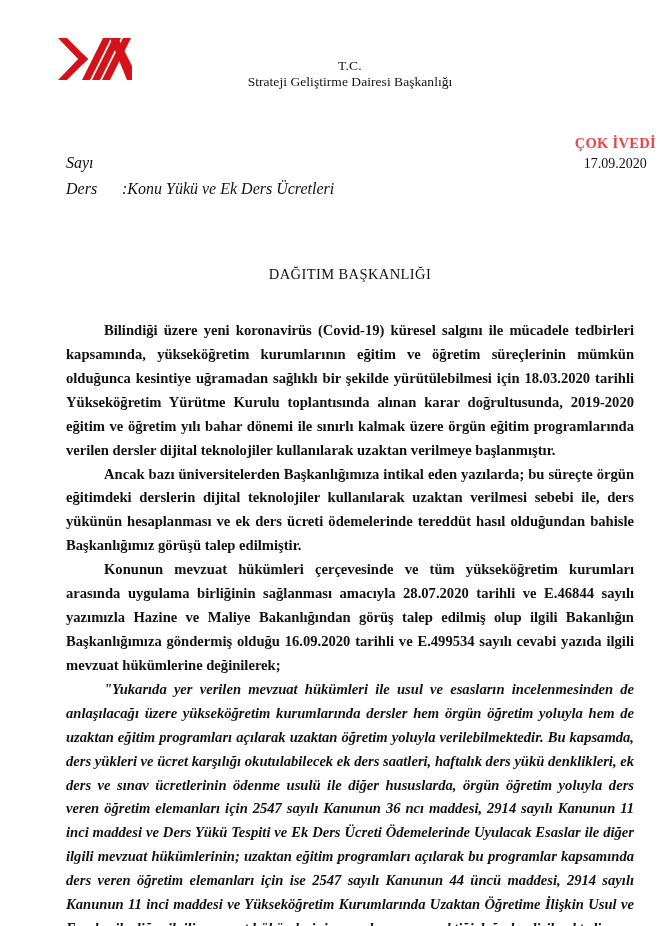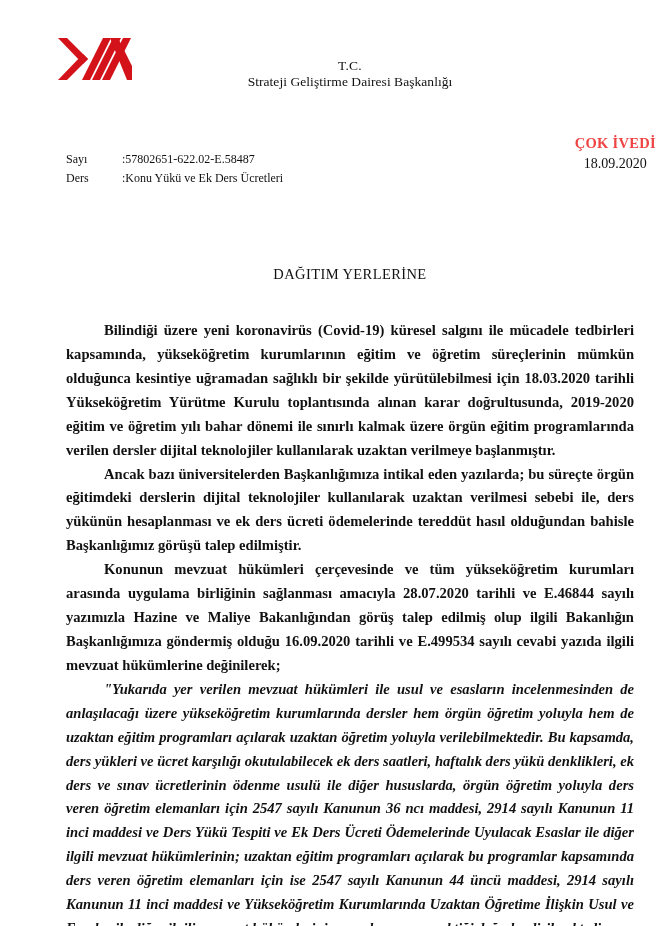--- a/index.html
+++ b/index.html
@@ -58,22 +58,23 @@
   
   .meta {
     position: relative;
     margin-top: 28px;
     height: 54px;
   }
   .meta-left {
     position: absolute;
     left: 46px;
     top: 10px;
-    font-size: 12px;
+    font-size: 16px;
     line-height: 1.62;
+    font-style: italic;
   }
   .meta-row {
     display: flex;
   }
   .meta-label {
     width: 56px;
     flex: none;
   }
   .meta-value {
     white-space: nowrap;
@@ -167,37 +168,36 @@
       <div class="org-tc">T.C.</div>
       <div class="org-dept">Strateji Geliştirme Dairesi Başkanlığı</div>
     </div>
   </div>
 
   <div class="meta">
 
     <div class="meta-left">
       <div class="meta-row">
         <span class="meta-label">Sayı</span>
-        <span class="meta-value">:57802651-622.02-E.58487</span>
       </div>
       <div class="meta-row">
         <span class="meta-label">Ders</span>
         <span class="meta-value">:Konu Yükü ve Ek Ders Ücretleri</span>
       </div>
     </div>
 
     <div class="meta-right">
       <div class="urgency">ÇOK İVEDİ</div>
-      <div class="doc-date">18.09.2020</div>
+      <div class="doc-date">17.09.2020</div>
     </div>
   </div>
 
   <div class="body-area">
 
-    <div class="addressee">DAĞITIM YERLERİNE</div>
+    <div class="addressee">DAĞITIM BAŞKANLIĞI</div>
 
     <p class="para">Bilindiği üzere yeni koronavirüs (Covid-19) küresel salgını ile mücadele tedbirleri kapsamında, yükseköğretim kurumlarının eğitim ve öğretim süreçlerinin mümkün olduğunca kesintiye uğramadan sağlıklı bir şekilde yürütülebilmesi için 18.03.2020 tarihli Yükseköğretim Yürütme Kurulu toplantısında alınan karar doğrultusunda, 2019-2020 eğitim ve öğretim yılı bahar dönemi ile sınırlı kalmak üzere örgün eğitim programlarında verilen dersler dijital teknolojiler kullanılarak uzaktan verilmeye başlanmıştır.</p>
     <p class="para">Ancak bazı üniversitelerden Başkanlığımıza intikal eden yazılarda; bu süreçte örgün eğitimdeki derslerin dijital teknolojiler kullanılarak uzaktan verilmesi sebebi ile, ders yükünün hesaplanması ve ek ders ücreti ödemelerinde tereddüt hasıl olduğundan bahisle Başkanlığımız görüşü talep edilmiştir.</p>
     <p class="para">Konunun mevzuat hükümleri çerçevesinde ve tüm yükseköğretim kurumları arasında uygulama birliğinin sağlanması amacıyla 28.07.2020 tarihli ve E.46844 sayılı yazımızla Hazine ve Maliye Bakanlığından görüş talep edilmiş olup ilgili Bakanlığın Başkanlığımıza göndermiş olduğu 16.09.2020 tarihli ve E.499534 sayılı cevabi yazıda ilgili mevzuat hükümlerine değinilerek;</p>
     <p class="para quote">"Yukarıda yer verilen mevzuat hükümleri ile usul ve esasların incelenmesinden de anlaşılacağı üzere yükseköğretim kurumlarında dersler hem örgün öğretim yoluyla hem de uzaktan eğitim programları açılarak uzaktan öğretim yoluyla verilebilmektedir. Bu kapsamda, ders yükleri ve ücret karşılığı okutulabilecek ek ders saatleri, haftalık ders yükü denklikleri, ek ders ve sınav ücretlerinin ödenme usulü ile diğer hususlarda, örgün öğretim yoluyla ders veren öğretim elemanları için 2547 sayılı Kanunun 36 ncı maddesi, 2914 sayılı Kanunun 11 inci maddesi ve Ders Yükü Tespiti ve Ek Ders Ücreti Ödemelerinde Uyulacak Esaslar ile diğer ilgili mevzuat hükümlerinin; uzaktan eğitim programları açılarak bu programlar kapsamında ders veren öğretim elemanları için ise 2547 sayılı Kanunun 44 üncü maddesi, 2914 sayılı Kanunun 11 inci maddesi ve Yükseköğretim Kurumlarında Uzaktan Öğretime İlişkin Usul ve Esaslar ile diğer ilgili mevzuat hükümlerinin uygulanması gerektiği değerlendirilmektedir.</p>
 
   </div>
 
 
 </div>

